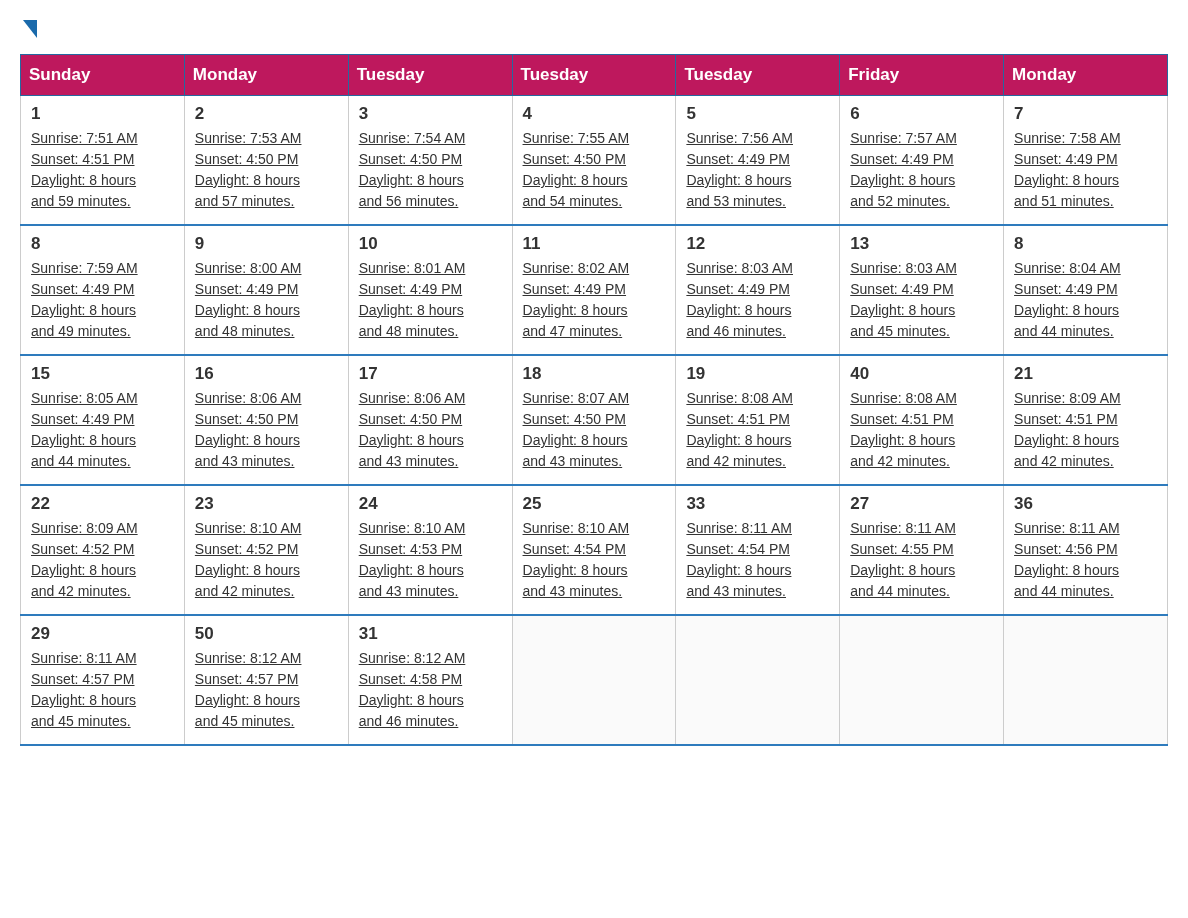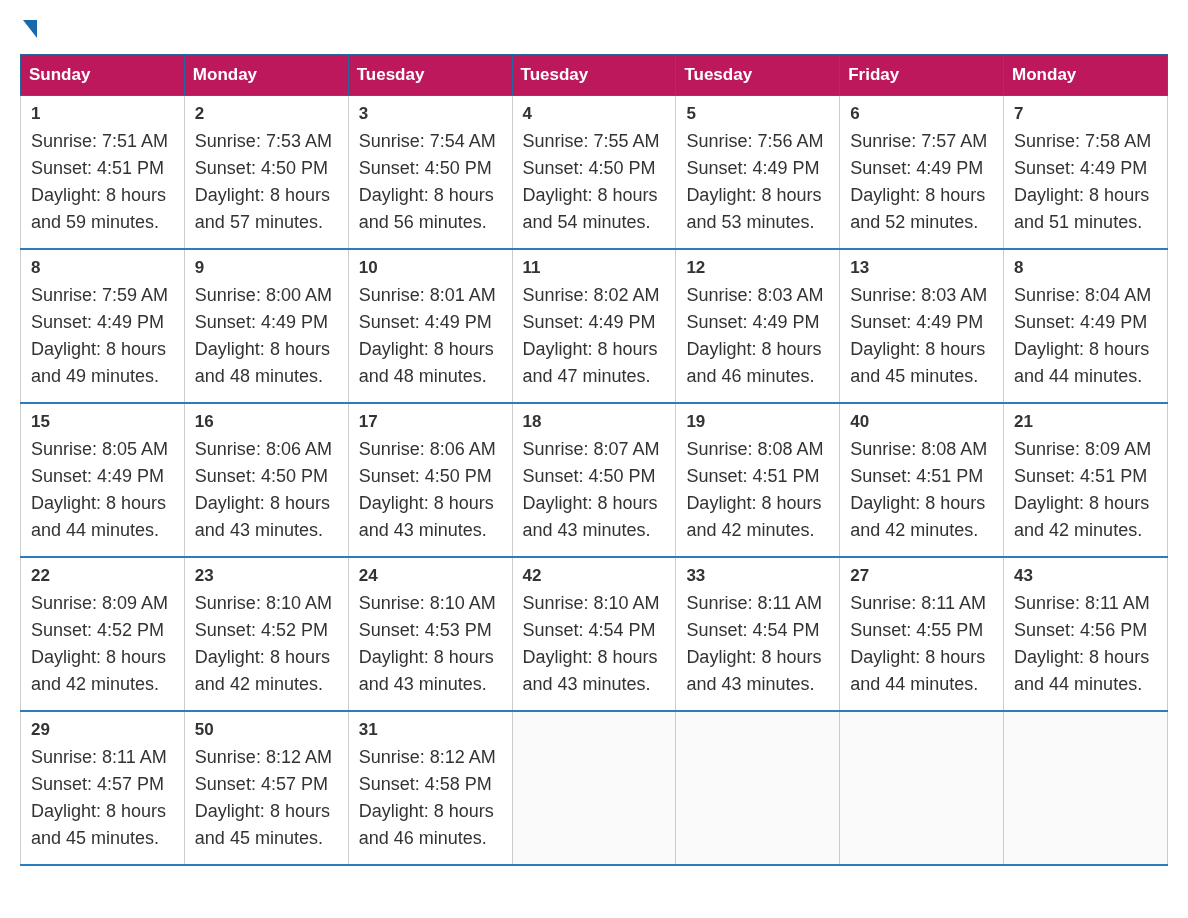--- a/index.html
+++ b/index.html
@@ -82,23 +82,24 @@
       min-height: 90px;
       width: calc(100% / 7);
     }
     .day-number {
       font-size: 17px;
       font-weight: bold;
       margin-bottom: 4px;
       display: block;
     }
     .day-info {
-      font-size: 18px;
+      font-size: 14px;
       line-height: 1.5;
       color: #333;
+      text-decoration: underline;
     }
     .empty-cell {
       background: #fafafa;
     }
     tbody tr {
       border-bottom: 2px solid #2e7bbd;
     }
   </style>
 </head>
 <body>
@@ -323,21 +324,21 @@
         </td>
         <td>
           <span class="day-number">24</span>
           <div class="day-info">
             Sunrise: 8:10 AM<br>
             Sunset: 4:53 PM<br>
             Daylight: 8 hours<br>and 43 minutes.
           </div>
         </td>
         <td>
-          <span class="day-number">42</span>
+          <span class="day-number">25</span>
           <div class="day-info">
             Sunrise: 8:10 AM<br>
             Sunset: 4:54 PM<br>
             Daylight: 8 hours<br>and 43 minutes.
           </div>
         </td>
         <td>
           <span class="day-number">33</span>
           <div class="day-info">
             Sunrise: 8:11 AM<br>
@@ -347,21 +348,21 @@
         </td>
         <td>
           <span class="day-number">27</span>
           <div class="day-info">
             Sunrise: 8:11 AM<br>
             Sunset: 4:55 PM<br>
             Daylight: 8 hours<br>and 44 minutes.
           </div>
         </td>
         <td>
-          <span class="day-number">43</span>
+          <span class="day-number">36</span>
           <div class="day-info">
             Sunrise: 8:11 AM<br>
             Sunset: 4:56 PM<br>
             Daylight: 8 hours<br>and 44 minutes.
           </div>
         </td>
       </tr>
       <tr>
         <td>
           <span class="day-number">29</span>

